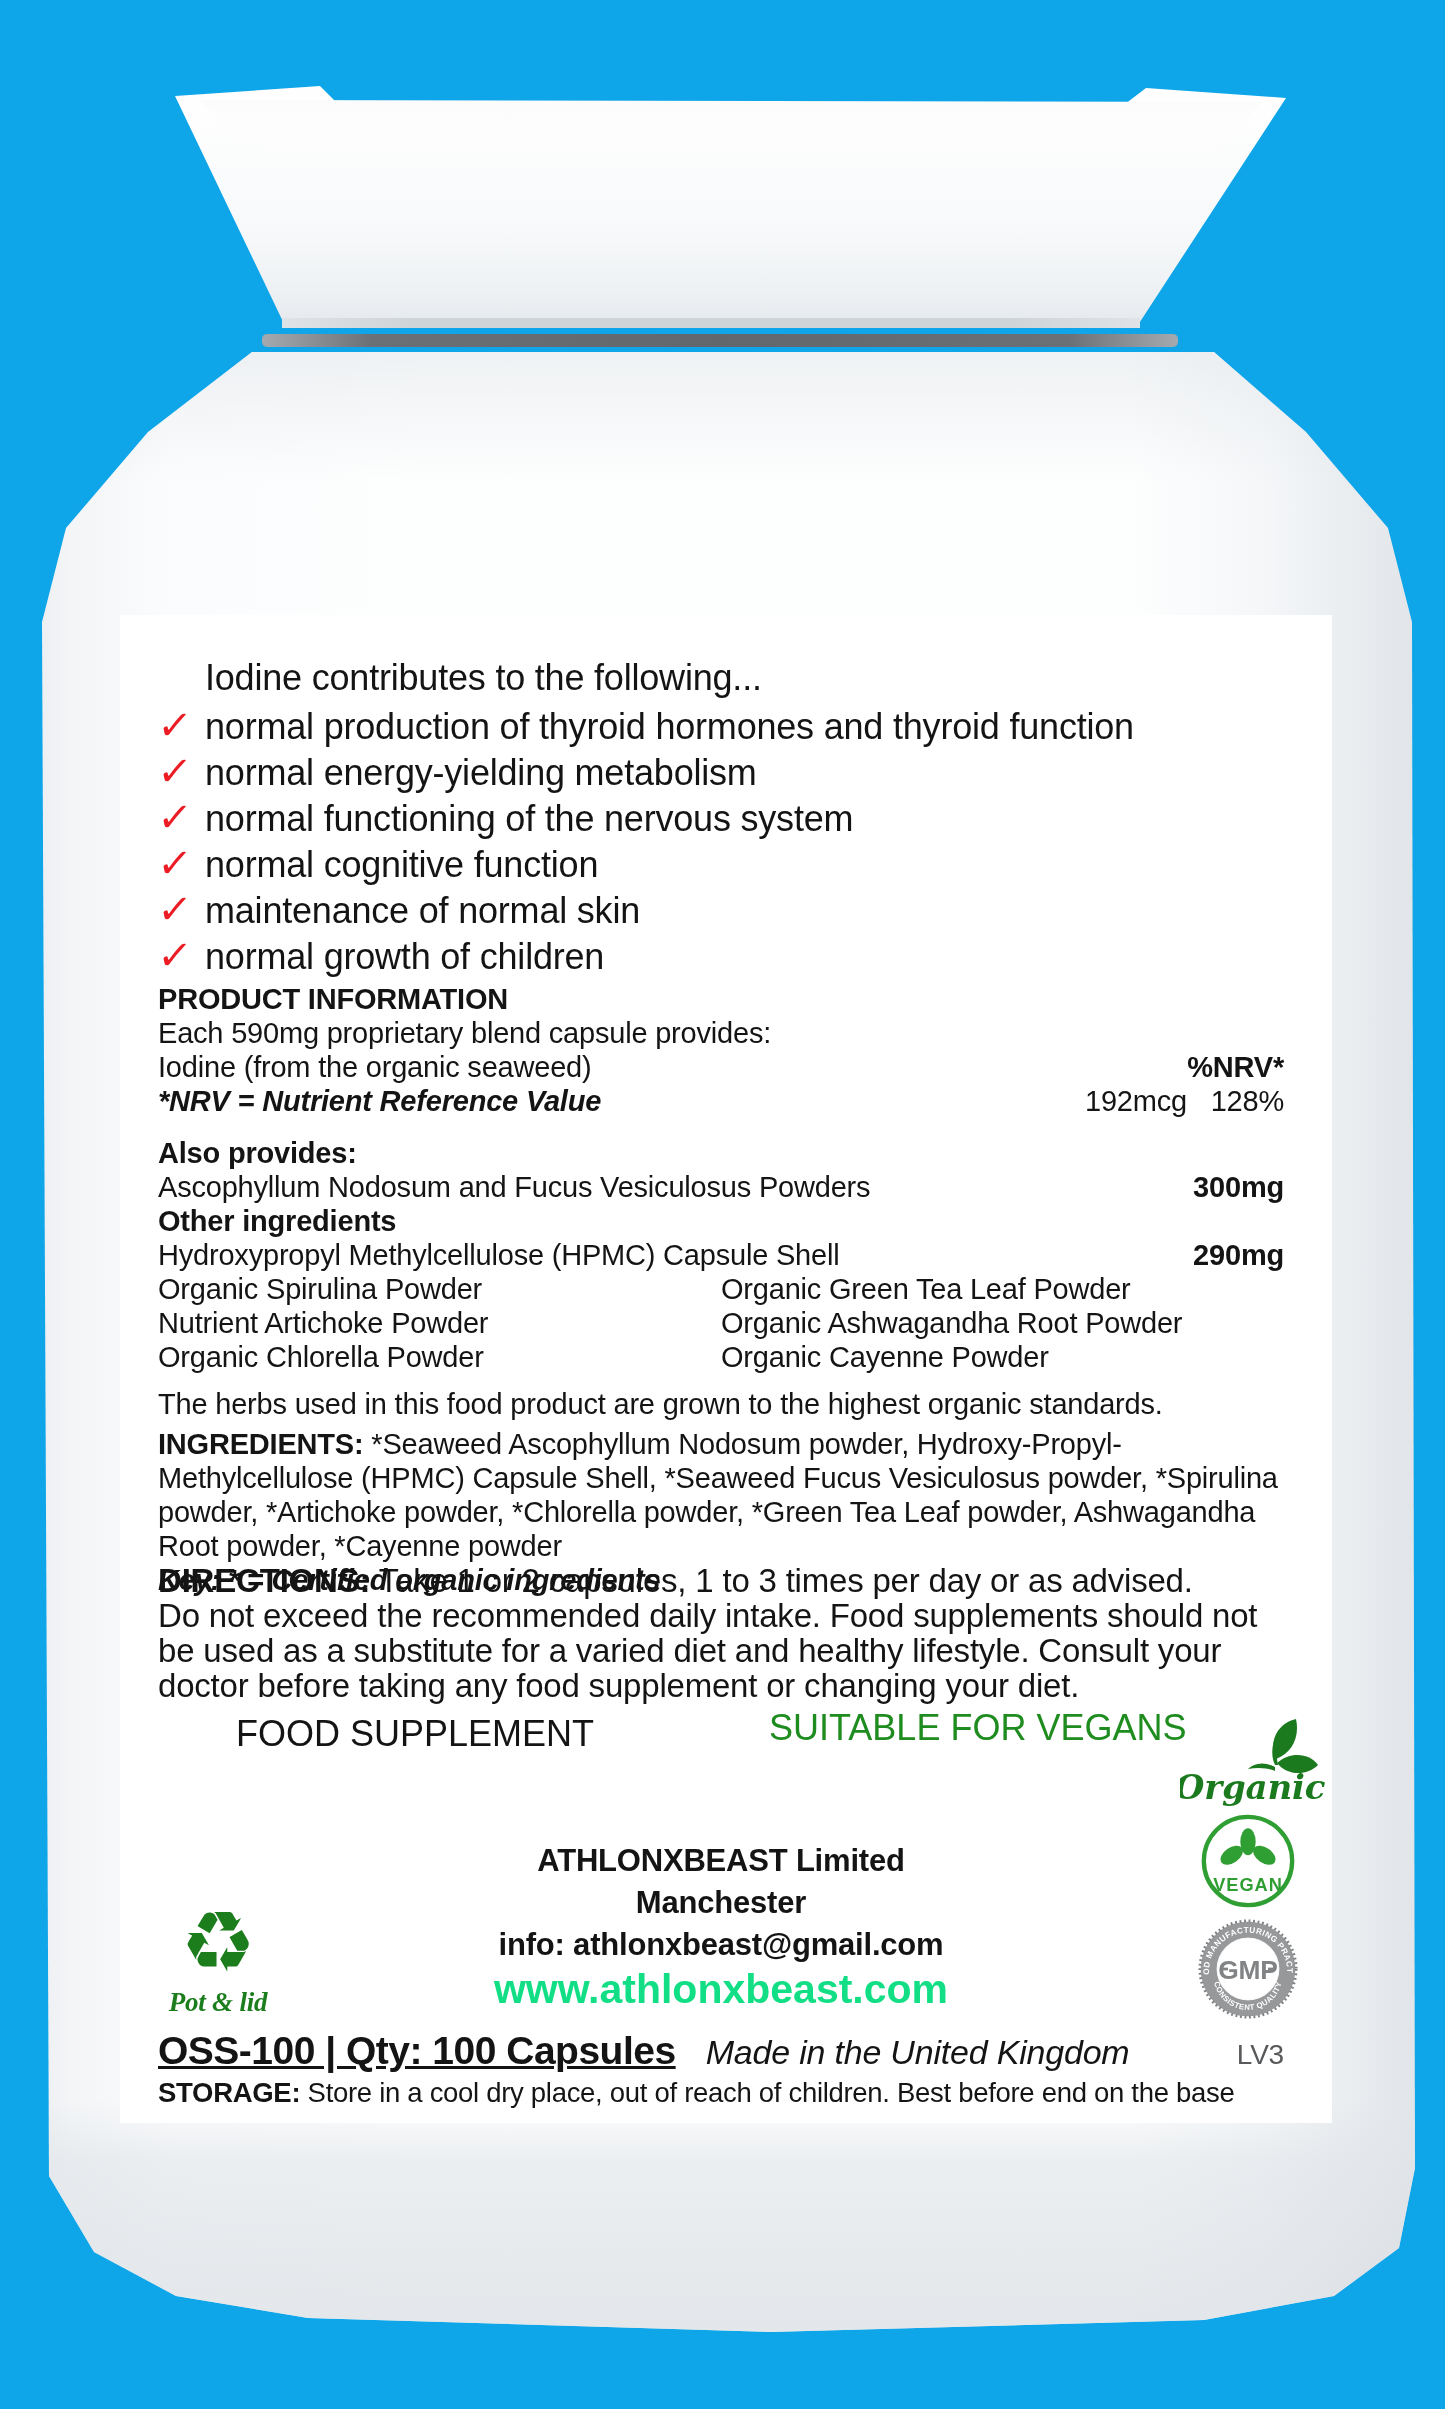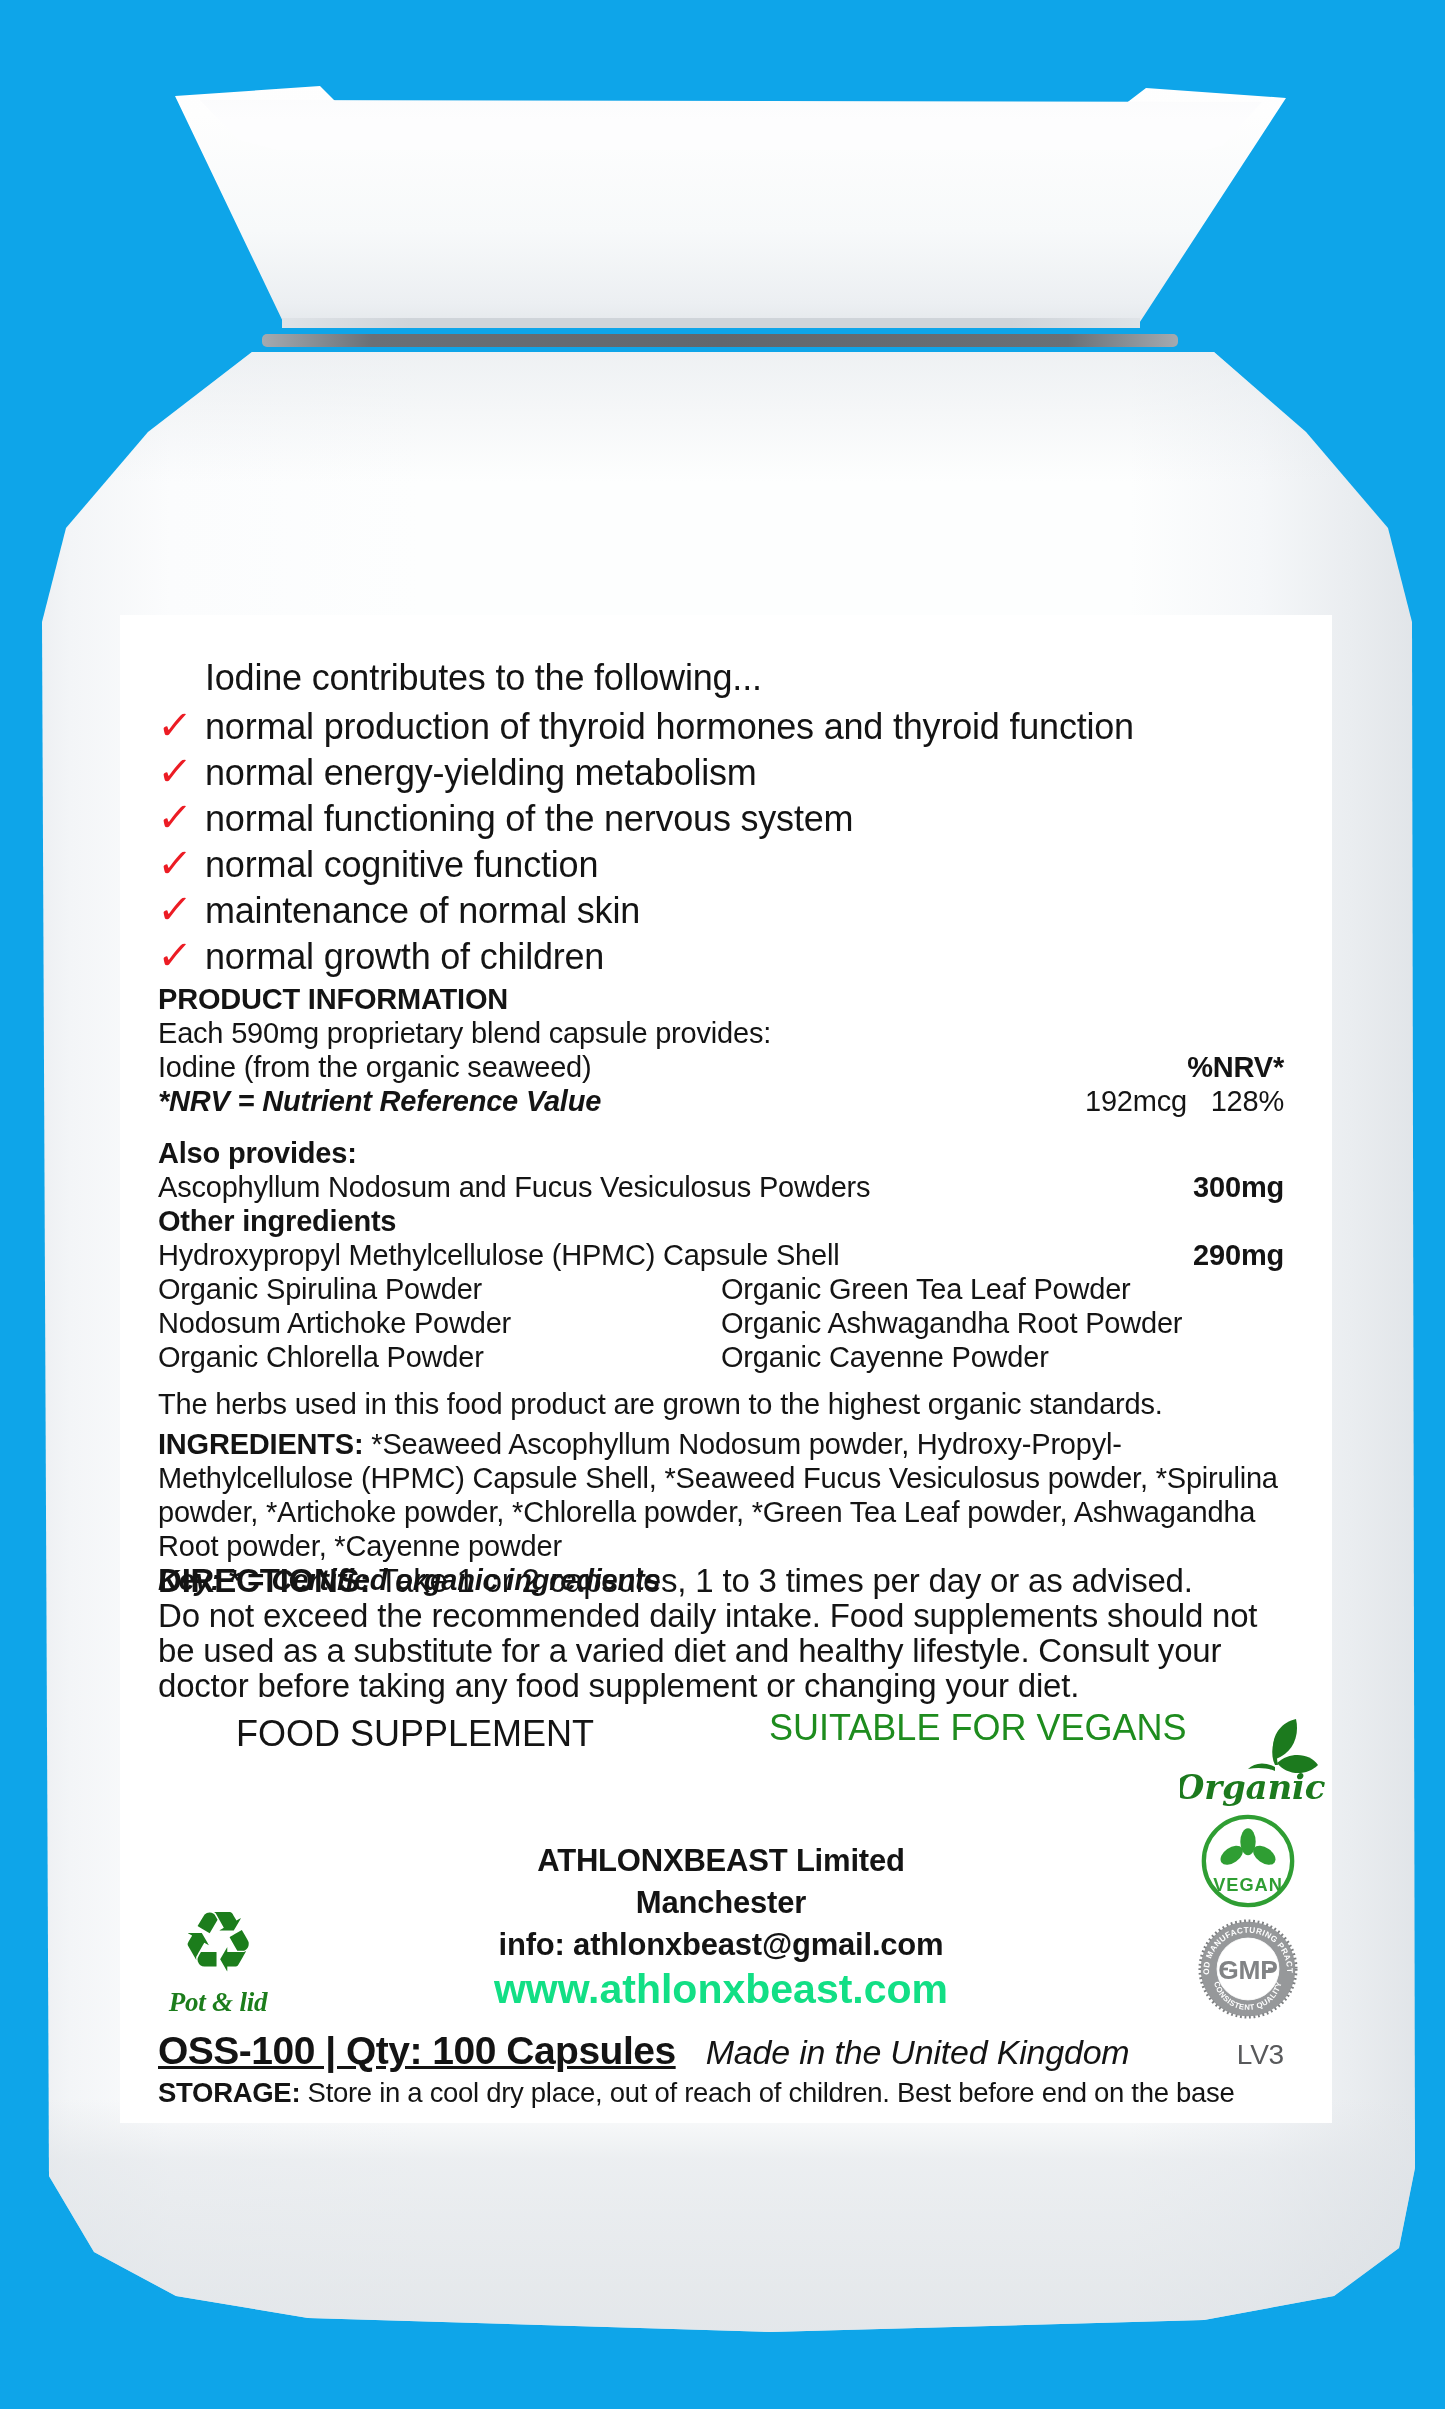--- a/index.html
+++ b/index.html
@@ -136,21 +136,21 @@
       <div class="b">Other ingredients</div>
       <div class="pirow">
         <span class="piname">Hydroxypropyl Methylcellulose (HPMC) Capsule Shell</span>
         <span class="amt b">290mg</span>
       </div>
       <div class="cols">
         <div class="col">Organic Spirulina Powder</div>
         <div class="col">Organic Green Tea Leaf Powder</div>
       </div>
       <div class="cols">
-        <div class="col">Nodosum Artichoke Powder</div>
+        <div class="col">Nutrient Artichoke Powder</div>
         <div class="col">Organic Ashwagandha Root Powder</div>
       </div>
       <div class="cols">
         <div class="col">Organic Chlorella Powder</div>
         <div class="col">Organic Cayenne Powder</div>
       </div>
     </div>
 
     <div class="abs herbs">The herbs used in this food product are grown to the highest organic standards.</div>
 

